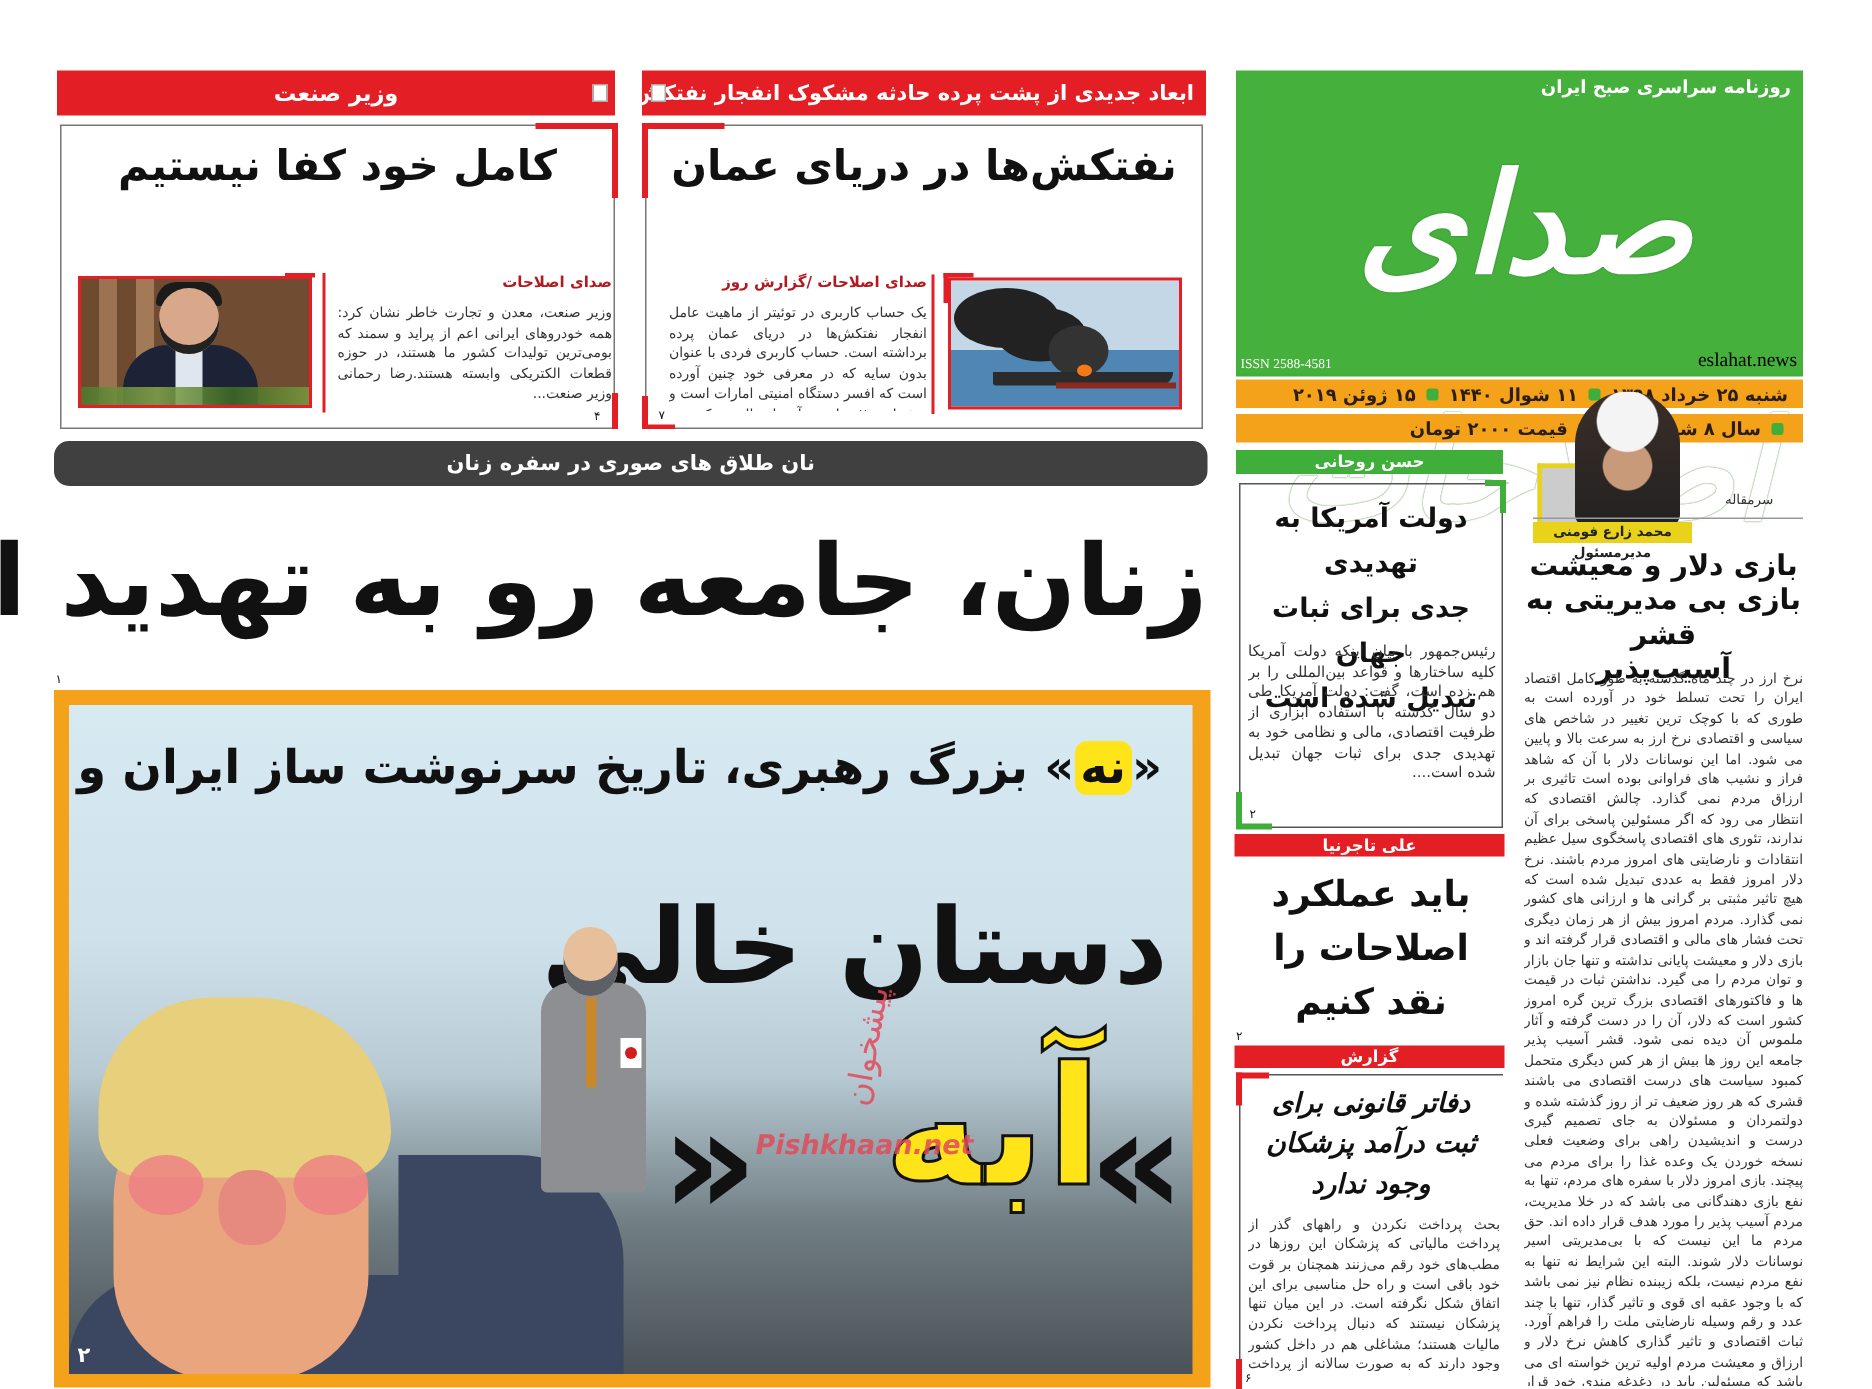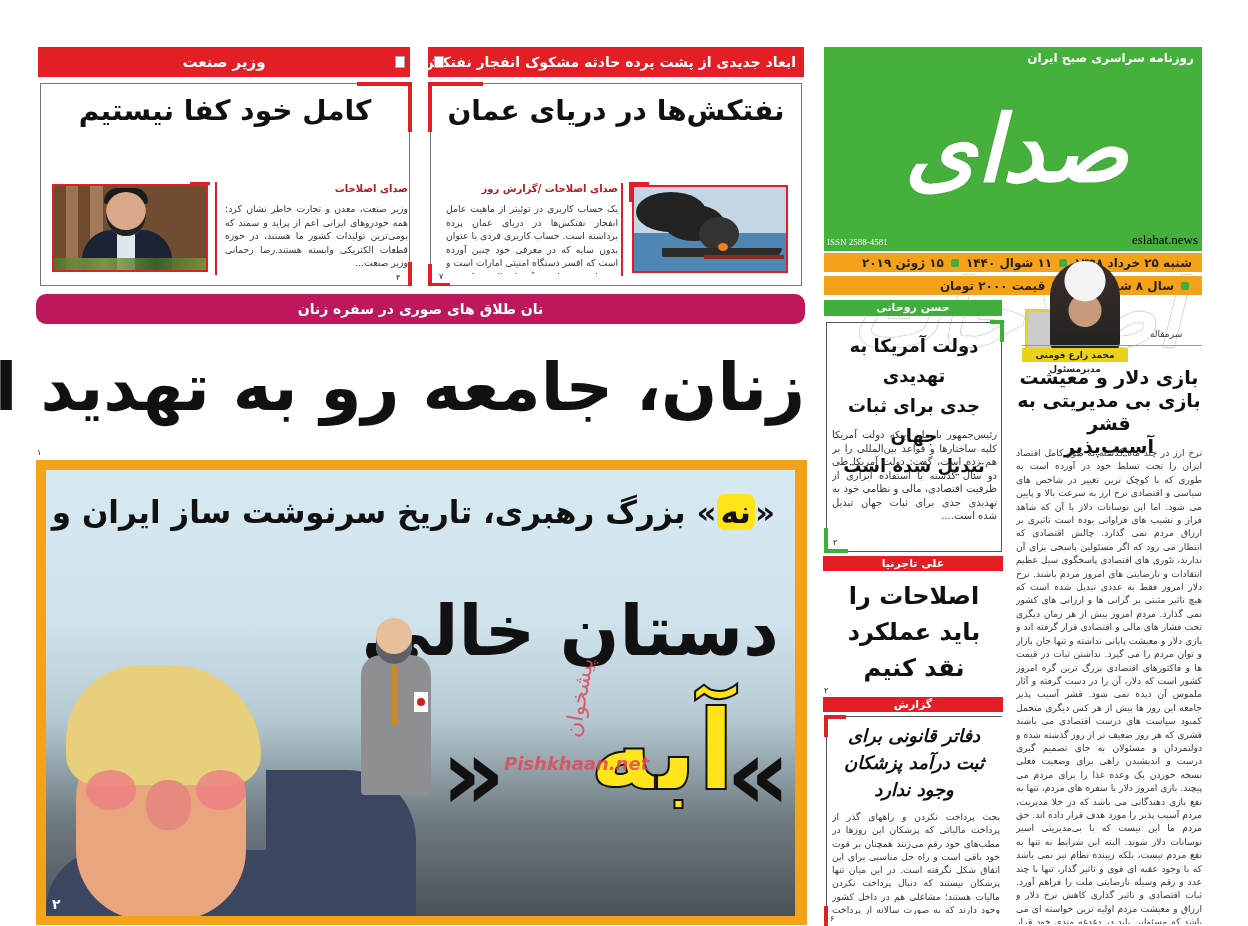--- a/index.html
+++ b/index.html
@@ -134,22 +134,22 @@
 <div class="abs hl" style="left:828px; top:331px; width:172px; font-size:18px; line-height:30px;">
   <div>دولت آمریکا به تهدیدی</div>
   <div>جدی برای ثبات جهان</div>
   <div>تبدیل شده است</div>
 </div>
 <div class="abs body-text" style="left:832px; top:428px; width:165px; height:112px; overflow:hidden; font-size:10px; line-height:13.5px;">رئیس‌جمهور با بیان اینکه دولت آمریکا کلیه ساختارها و قواعد بین‌المللی را بر هم زده است، گفت: دولت آمریکا طی دو سال گذشته با استفاده ابزاری از ظرفیت اقتصادی، مالی و نظامی خود به تهدیدی جدی برای ثبات جهان تبدیل شده است....</div>
 <div class="pageno" style="left:833px; top:538px;">۲</div>
 
 <div class="abs secbar red" style="left:823px; top:556px; width:180px; height:15px; font-size:11px; line-height:15px;">علی تاجرنیا</div>
 <div class="abs hl" style="left:826px; top:578px; width:176px; font-size:24px; line-height:36px;">
+  <div>باید عملکرد</div>
   <div>اصلاحات را</div>
-  <div>باید عملکرد</div>
   <div>نقد کنیم</div>
 </div>
 <div class="pageno" style="left:824px; top:686px;">۲</div>
 
 <div class="abs secbar red" style="left:823px; top:697px; width:180px; height:15px; font-size:11px; line-height:15px;">گزارش</div>
 <div class="abs" style="left:826px; top:716px; width:176px; height:210px; border-top:1px solid #555; border-left:1px solid #555;"></div>
 <div class="corner-tl" style="left:824px; top:715px; width:4px; height:22px;"></div>
 <div class="corner-tl" style="left:824px; top:715px; width:22px; height:4px;"></div>
 <div class="corner-tl" style="left:824px; top:906px; width:4px; height:20px;"></div>
 <div class="abs hl" style="left:828px; top:722px; width:172px; font-size:18px; line-height:27px;font-style:italic;">
@@ -204,21 +204,21 @@
 <div class="corner-tl" style="left:629px; top:182px; width:3px; height:20px;"></div>
 <div class="abs photo-ship" style="left:632px; top:185px; width:156px; height:88px; border:2px solid #e31e24; overflow:hidden;">
   <div class="smoke" style="left:2px; top:5px; width:70px; height:40px;"></div>
   <div class="smoke" style="left:30px; top:18px; width:60px; height:36px;"></div>
   <div class="smoke" style="left:65px; top:30px; width:40px; height:34px; background:#333;"></div>
   <div class="hull"></div>
     <div class="hullred"></div>
     <div class="fire"></div>
 </div>
 
-<div class="abs secbar red" style="left:36px; top:294px; width:769px; height:30px; border-radius:10px; font-size:14px; line-height:30px; background:#be185d;">نان طلاق های صوری در سفره زنان</div>
+<div class="abs secbar red" style="left:36px; top:294px; width:769px; height:30px; border-radius:10px; font-size:14px; line-height:30px; background:#404040;">نان طلاق های صوری در سفره زنان</div>
 <div class="abs hl" style="left:36px; top:338px; width:769px; font-size:66px; line-height:100px; letter-spacing:-1px; white-space:nowrap;">زنان، جامعه رو به تهدید امروز</div>
 <div class="pageno" style="left:37px; top:448px;">۱</div>
 
 <div id="cartoon" class="abs">
   <div id="cartoon-inner">
     <div id="cartoon-headline">
       <span>«</span><span class="na">نه</span><span>»</span>
       <span>بزرگ رهبری، تاریخ سرنوشت ساز ایران و آمریکا</span>
     </div>
     <div id="cartoon-title">دستان خالی</div>

